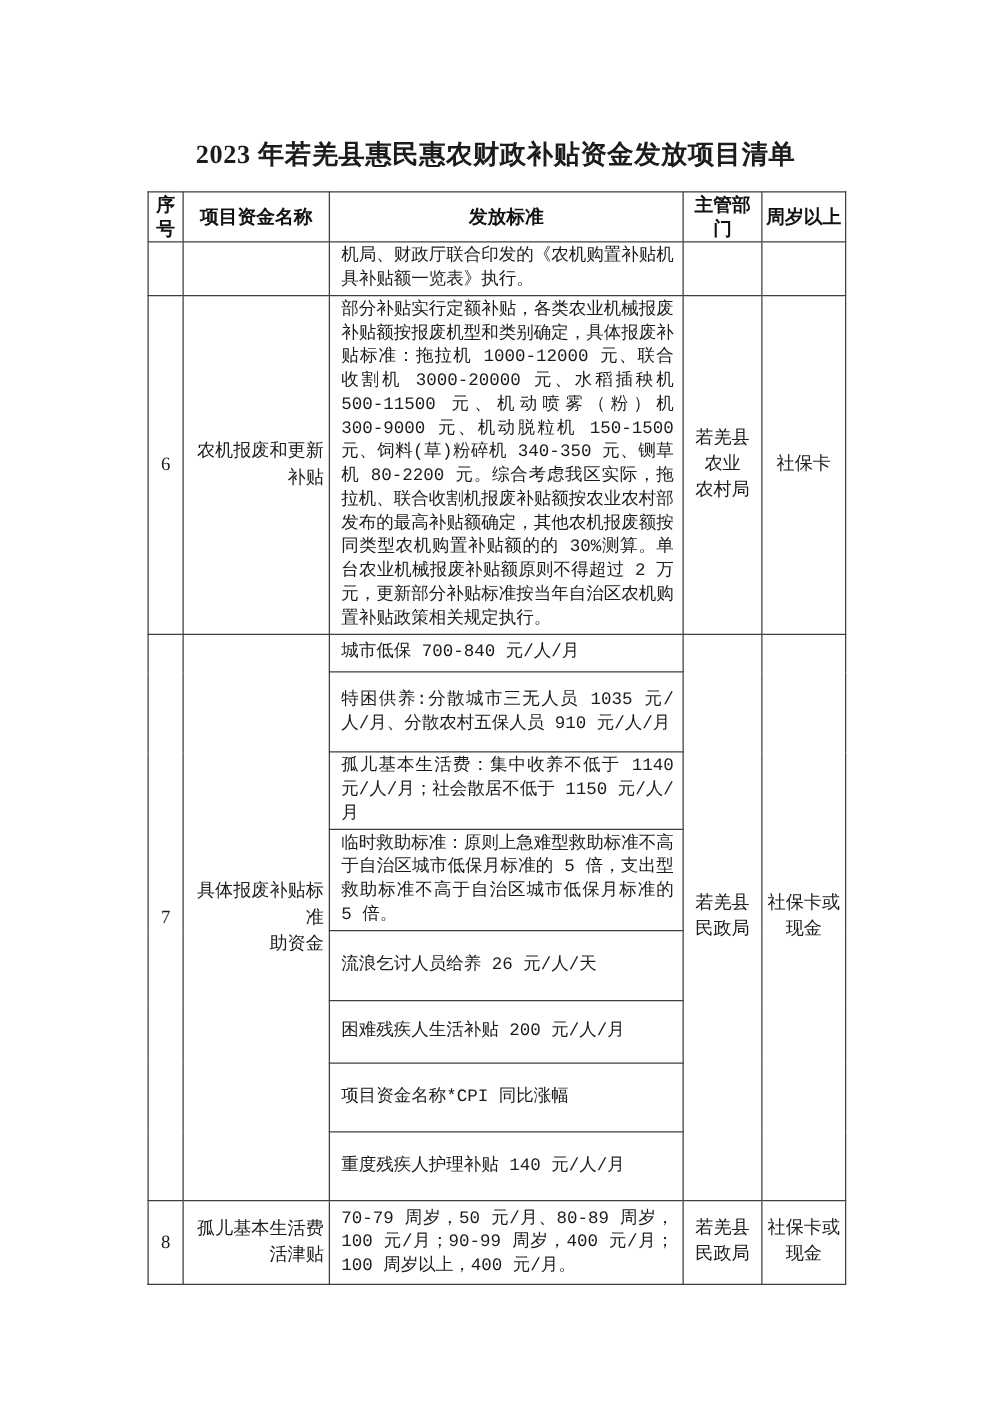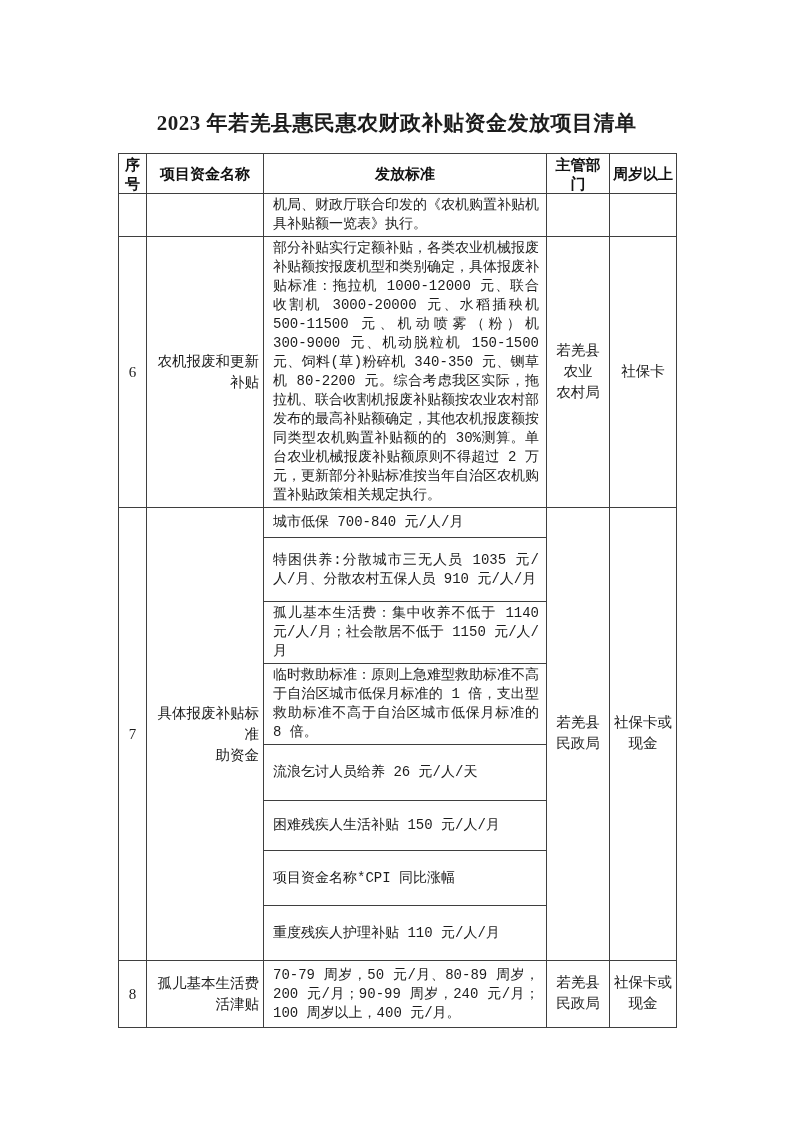--- a/index.html
+++ b/index.html
@@ -142,40 +142,40 @@
         <td class="c-method" rowspan="8">社保卡或
 现金</td>
       </tr>
       <tr style="height:64px">
         <td class="c-std">特困供养:分散城市三无人员 1035 元/人/月、分散农村五保人员 910 元/人/月</td>
       </tr>
       <tr style="height:50px">
         <td class="c-std">孤儿基本生活费：集中收养不低于 1140 元/人/月；社会散居不低于 1150 元/人/月</td>
       </tr>
       <tr style="height:80px">
-        <td class="c-std">临时救助标准：原则上急难型救助标准不高于自治区城市低保月标准的 1 倍，支出型救助标准不高于自治区城市低保月标准的 8 倍。</td>
+        <td class="c-std">临时救助标准：原则上急难型救助标准不高于自治区城市低保月标准的 5 倍，支出型救助标准不高于自治区城市低保月标准的 5 倍。</td>
       </tr>
       <tr style="height:56px">
         <td class="c-std">流浪乞讨人员给养 26 元/人/天</td>
       </tr>
       <tr style="height:50px">
-        <td class="c-std">困难残疾人生活补贴 150 元/人/月</td>
+        <td class="c-std">困难残疾人生活补贴 200 元/人/月</td>
       </tr>
       <tr style="height:55px">
         <td class="c-std">项目资金名称*CPI 同比涨幅</td>
       </tr>
       <tr style="height:55px">
-        <td class="c-std">重度残疾人护理补贴 110 元/人/月</td>
+        <td class="c-std">重度残疾人护理补贴 140 元/人/月</td>
       </tr>
 
       <tr style="height:67px">
         <td class="c-no">8</td>
         <td class="c-name">孤儿基本生活费
 活津贴</td>
-        <td class="c-std">70-79 周岁，50 元/月、80-89 周岁，200 元/月；90-99 周岁，240 元/月；100 周岁以上，400 元/月。</td>
+        <td class="c-std">70-79 周岁，50 元/月、80-89 周岁，100 元/月；90-99 周岁，400 元/月；100 周岁以上，400 元/月。</td>
         <td class="c-dept">若羌县
 民政局</td>
         <td class="c-method">社保卡或
 现金</td>
       </tr>
     </tbody>
   </table>
 
 </div>
 

